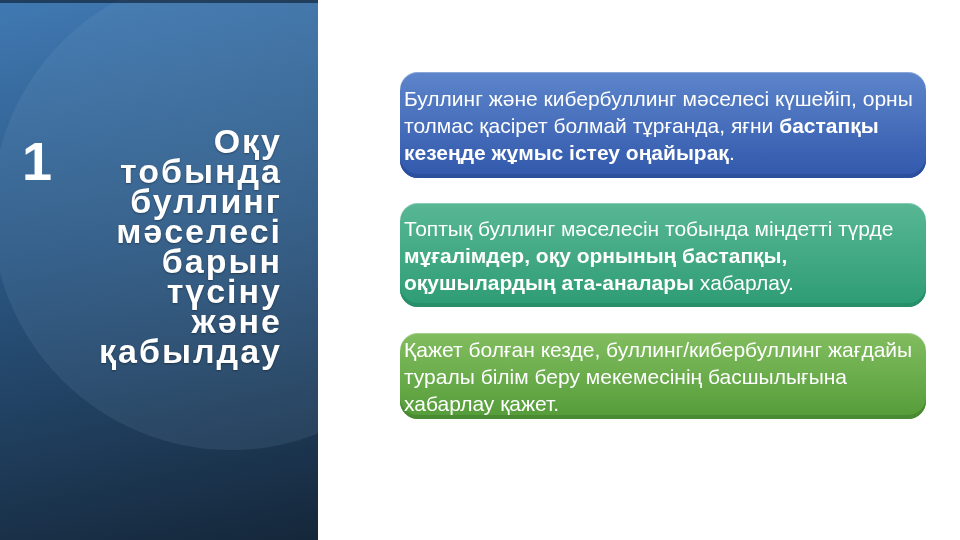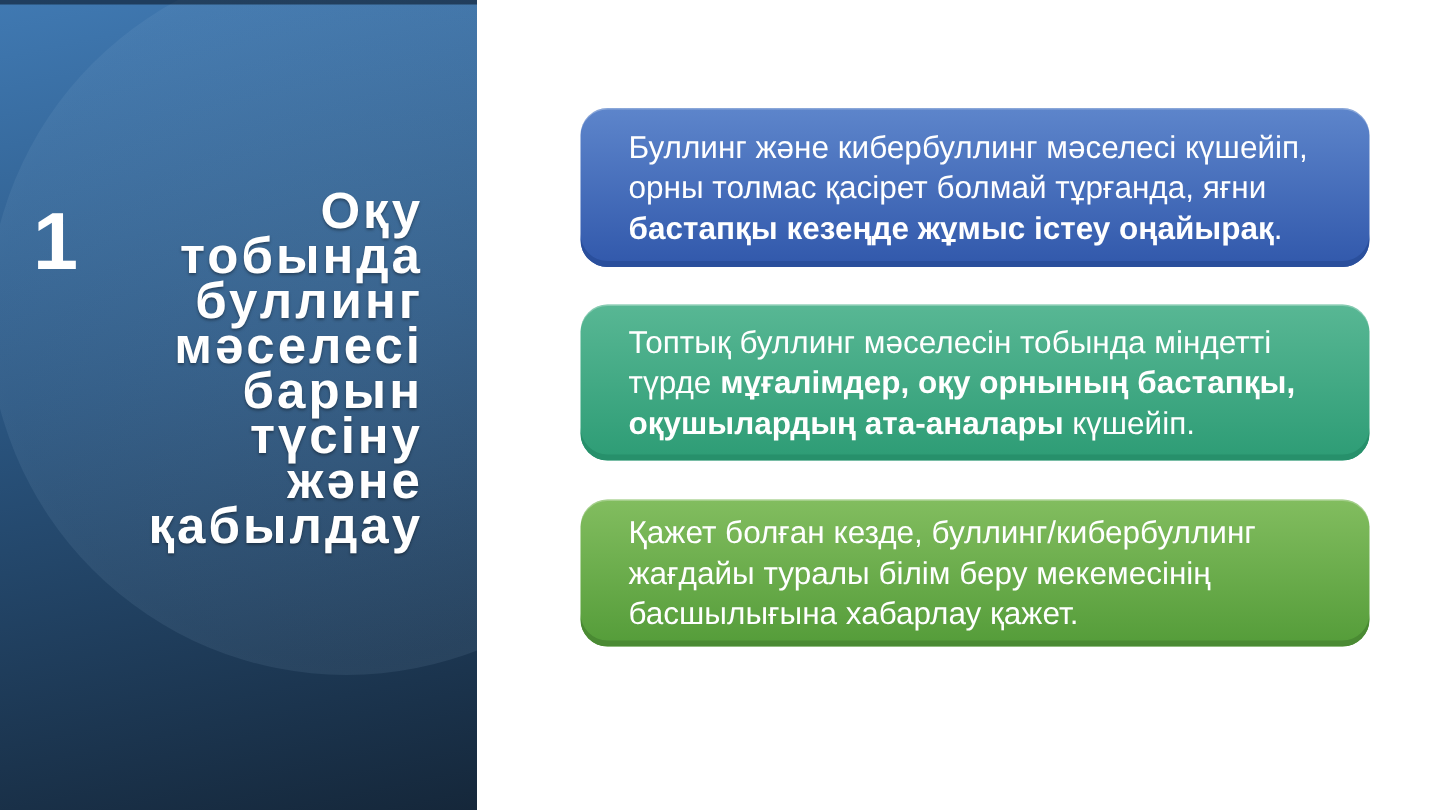--- a/index.html
+++ b/index.html
@@ -72,59 +72,59 @@
   
   .cards {
     position: absolute;
     left: 387px;
     top: 72px;
     width: 526px;
     height: 429px;
   }
   .card {
     position: absolute;
-    left: 0;
+    left: 13px;
     width: 526px;
     border-radius: 18px;
     box-sizing: border-box;
-    padding: 10px 32px;
+    padding: 10px 4px;
     display: flex;
     flex-direction: column;
     justify-content: center;
     color: #ffffff;
     font-size: 21px;
     line-height: 27px;
     letter-spacing: 0px;
   }
   .card p { margin: 0; }
   .card .b { font-weight: 700; }
   .card-0 { top: 0;   height: 106px; }
   .card-1 { top: 131px; height: 104px; }
-  .card-2 { top: 261px; height: 98px; }
+  .card-2 { top: 261px; height: 86px; }
 </style>
 </head>
 <body>
 
 <div class="slide">
 
   <div class="panel" style="background: linear-gradient(168deg, rgb(64, 121, 178) 0%, rgb(42, 85, 128) 45%, rgb(21, 39, 58) 100%);">
     <div class="panel-circle"></div>
     <div class="panel-top-edge"></div>
     <div class="panel-number">1</div>
     <h1 class="panel-title">Оқу тобында буллинг мәселесі барын түсіну және қабылдау</h1>
   </div>
 
   <div class="cards">
 
     <div class="card card-0" style="background: linear-gradient(rgb(93, 133, 203) 0%, rgb(49, 88, 171) 100%); box-shadow: rgb(42, 79, 156) 0px -4px 0px inset, rgba(255, 255, 255, 0.28) 0px 1px 0px inset;">
       <p><span>Буллинг және кибербуллинг мәселесі күшейіп, орны толмас қасірет болмай тұрғанда, яғни </span><span class="b">бастапқы кезеңде жұмыс істеу оңайырақ</span><span>.</span></p>
     </div>
 
     <div class="card card-1" style="background: linear-gradient(rgb(88, 183, 148) 0%, rgb(45, 156, 117) 100%); box-shadow: rgb(39, 144, 107) 0px -4px 0px inset, rgba(255, 255, 255, 0.28) 0px 1px 0px inset;">
-      <p><span>Топтық буллинг мәселесін тобында міндетті түрде </span><span class="b">мұғалімдер, оқу орнының бастапқы, оқушылардың ата-аналары</span><span> күшейіп.</span></p>
+      <p><span>Топтық буллинг мәселесін тобында міндетті түрде </span><span class="b">мұғалімдер, оқу орнының бастапқы, оқушылардың ата-аналары</span><span> хабарлау.</span></p>
     </div>
 
     <div class="card card-2" style="background: linear-gradient(rgb(130, 189, 95) 0%, rgb(84, 156, 57) 100%); box-shadow: rgb(74, 138, 51) 0px -4px 0px inset, rgba(255, 255, 255, 0.28) 0px 1px 0px inset;">
       <p><span>Қажет болған кезде, буллинг/кибербуллинг жағдайы туралы білім беру мекемесінің басшылығына хабарлау қажет.</span><span class="b"></span><span></span></p>
     </div>
 
   </div>
 
 </div>
 

